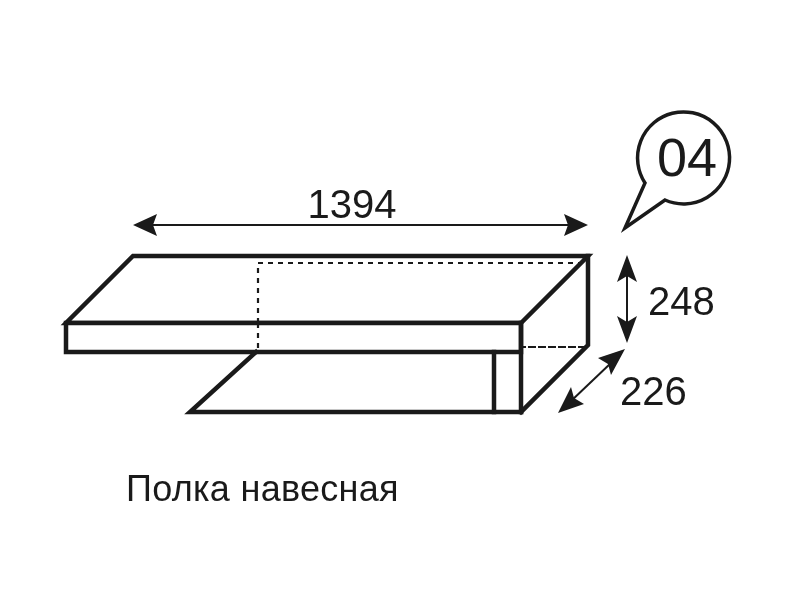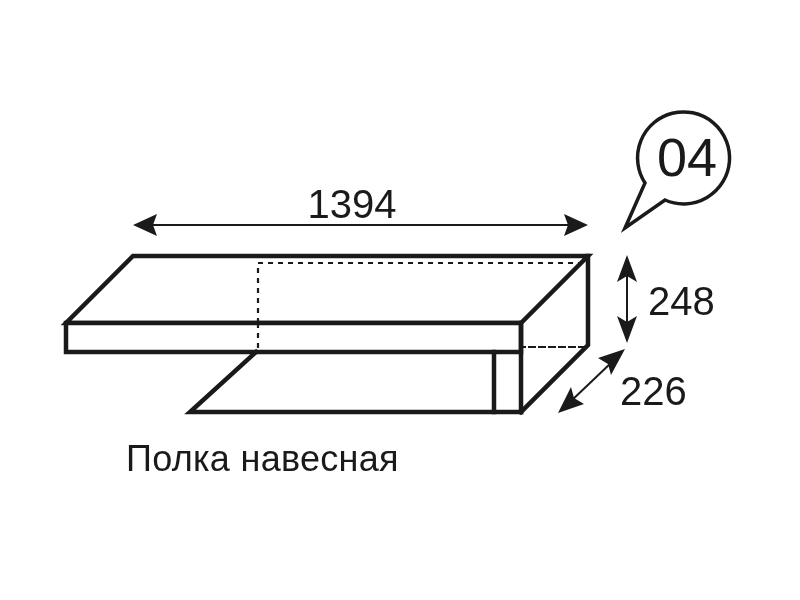--- a/index.html
+++ b/index.html
@@ -48,21 +48,21 @@
       fill: #1a1a1a;
     }
     .badge-text {
       font-family: "Liberation Sans", sans-serif;
       font-size: 54px;
       fill: #1a1a1a;
     }
     .caption {
       position: absolute;
       left: 126px;
-      top: 438px;
+      top: 468px;
       font-size: 36px;
       color: #1a1a1a;
       white-space: nowrap;
       letter-spacing: 0.3px;
     }
   </style>
 </head>
 <body>
 
 <svg class="drawing" viewBox="0 0 800 600" xmlns="http://www.w3.org/2000/svg">

